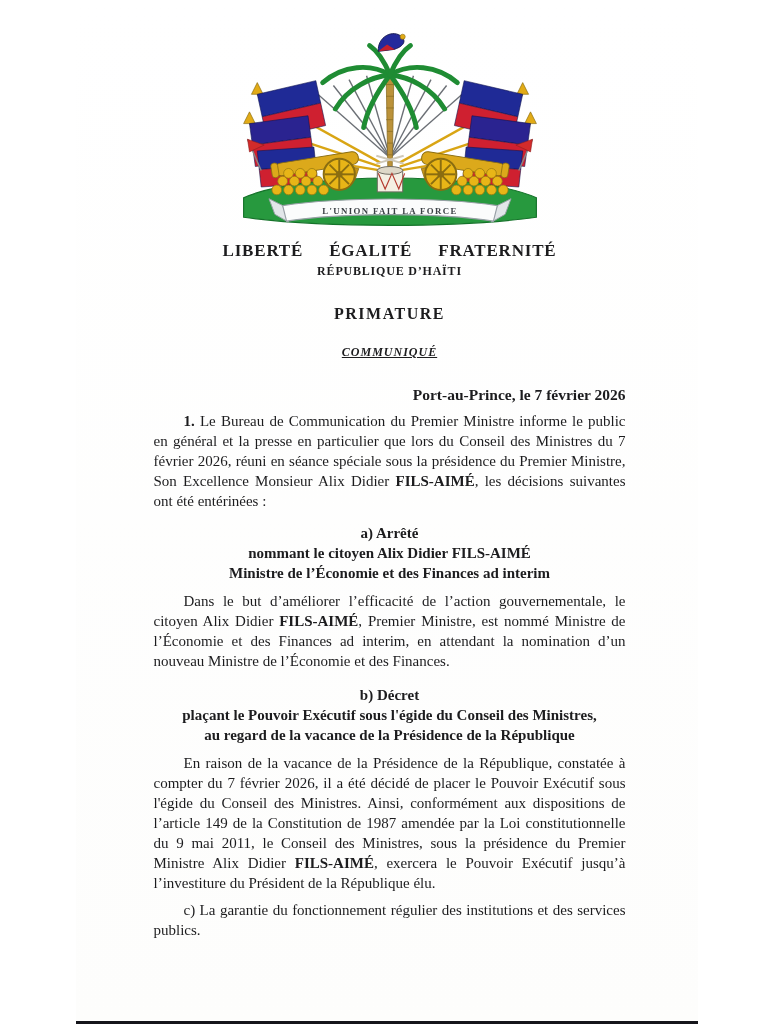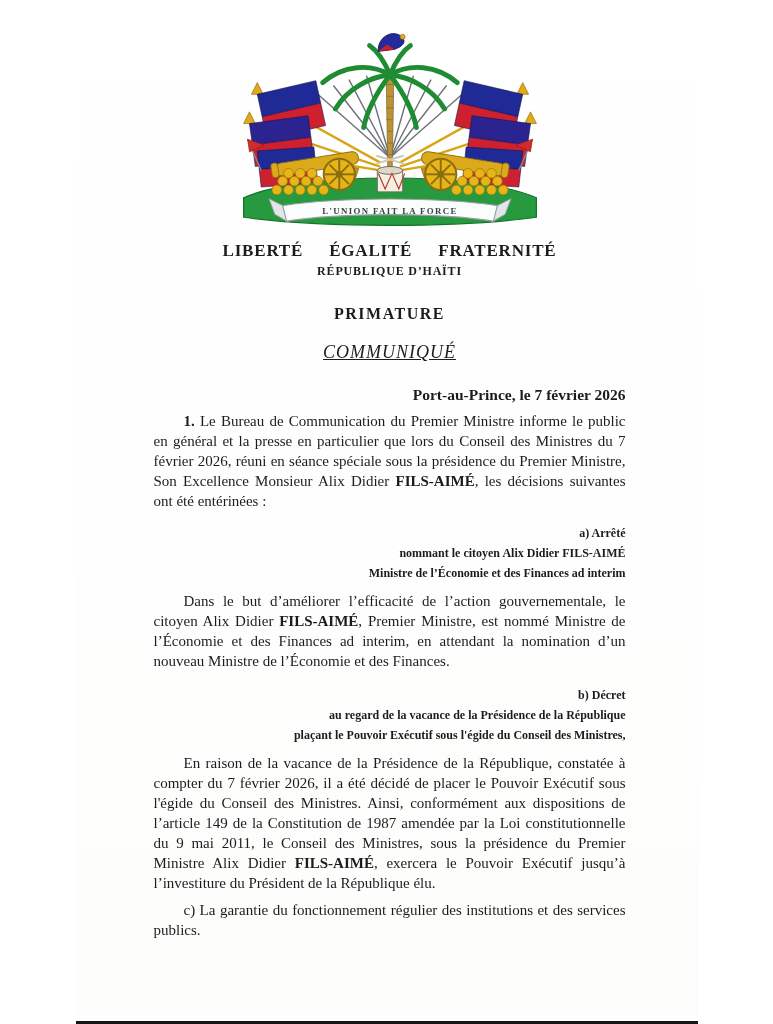--- a/index.html
+++ b/index.html
@@ -16,34 +16,34 @@
   .coat{display:flex;justify-content:center;margin-top:2px;}
   .masthead{text-align:center;}
   .motto-line{
     display:flex;justify-content:center;gap:26px;
     font-weight:bold;font-size:17px;letter-spacing:.8px;
     margin-top:12px;line-height:21px;
   }
   .country{font-weight:bold;font-size:12px;letter-spacing:.8px;line-height:21px;}
   .office{font-weight:bold;font-size:16px;letter-spacing:1.5px;margin-top:22px;line-height:20px;}
   .doc-title{
-    font-weight:normal;font-style:italic;font-size:18px;letter-spacing:1px;
+    font-weight:bold;font-style:italic;font-size:12px;letter-spacing:1px;
     text-decoration:underline;margin-top:18px;line-height:21px;
   }
   .dateline{
     text-align:right;font-weight:bold;font-size:15.5px;
     margin-top:22px;line-height:20px;
   }
   p.body-par{
     margin:8px 0 0 0;font-size:15px;line-height:20px;
     text-align:justify;text-indent:30px;
   }
   p.first{margin-top:6px;}
   .section-head{
-    text-align:right;font-weight:bold;font-size:12px;line-height:20px;
+    text-align:center;font-weight:bold;font-size:15px;line-height:20px;
   }
   .section-head.sa{margin-top:12px;}
   .section-head.sb{margin-top:14px;}
   .section-head div{margin:0;}
   p.item{margin:7px 0 0 0;font-size:15px;line-height:20px;text-align:justify;text-indent:30px;}
   .bottom-bar{
     position:absolute;left:0;right:0;bottom:3px;height:4px;
     background:#15151a;
   }
   b{font-weight:bold;}
@@ -239,22 +239,22 @@
     <div class="section-head sa">
       <div>a) Arrêté</div>
       <div>nommant le citoyen Alix Didier FILS-AIMÉ</div>
       <div>Ministre de l’Économie et des Finances ad interim</div>
     </div>
 
     <p class="body-par"><span>Dans le but d’améliorer l’efficacité de l’action gouvernementale, le citoyen Alix Didier </span><b>FILS-AIMÉ</b><span>, Premier Ministre, est nommé Ministre de l’Économie et des Finances ad interim, en attendant la nomination d’un nouveau Ministre de l’Économie et des Finances.</span></p>
 
     <div class="section-head sb">
       <div>b) Décret</div>
+      <div>plaçant le Pouvoir Exécutif sous l'égide du Conseil des Ministres,</div>
       <div>au regard de la vacance de la Présidence de la République</div>
-      <div>plaçant le Pouvoir Exécutif sous l'égide du Conseil des Ministres,</div>
     </div>
 
     <p class="body-par"><span>En raison de la vacance de la Présidence de la République, constatée à compter du 7 février 2026, il a été décidé de placer le Pouvoir Exécutif sous l'égide du Conseil des Ministres. Ainsi, conformément aux dispositions de l’article 149 de la Constitution de 1987 amendée par la Loi constitutionnelle du 9 mai 2011, le Conseil des Ministres, sous la présidence du Premier Ministre Alix Didier </span><b>FILS-AIMÉ</b><span>, exercera le Pouvoir Exécutif jusqu’à l’investiture du Président de la République élu.</span></p>
 
 
     <p class="item">c) La garantie du fonctionnement régulier des institutions et des services publics.</p>
 
   </div>
 
   <div class="bottom-bar"></div>

